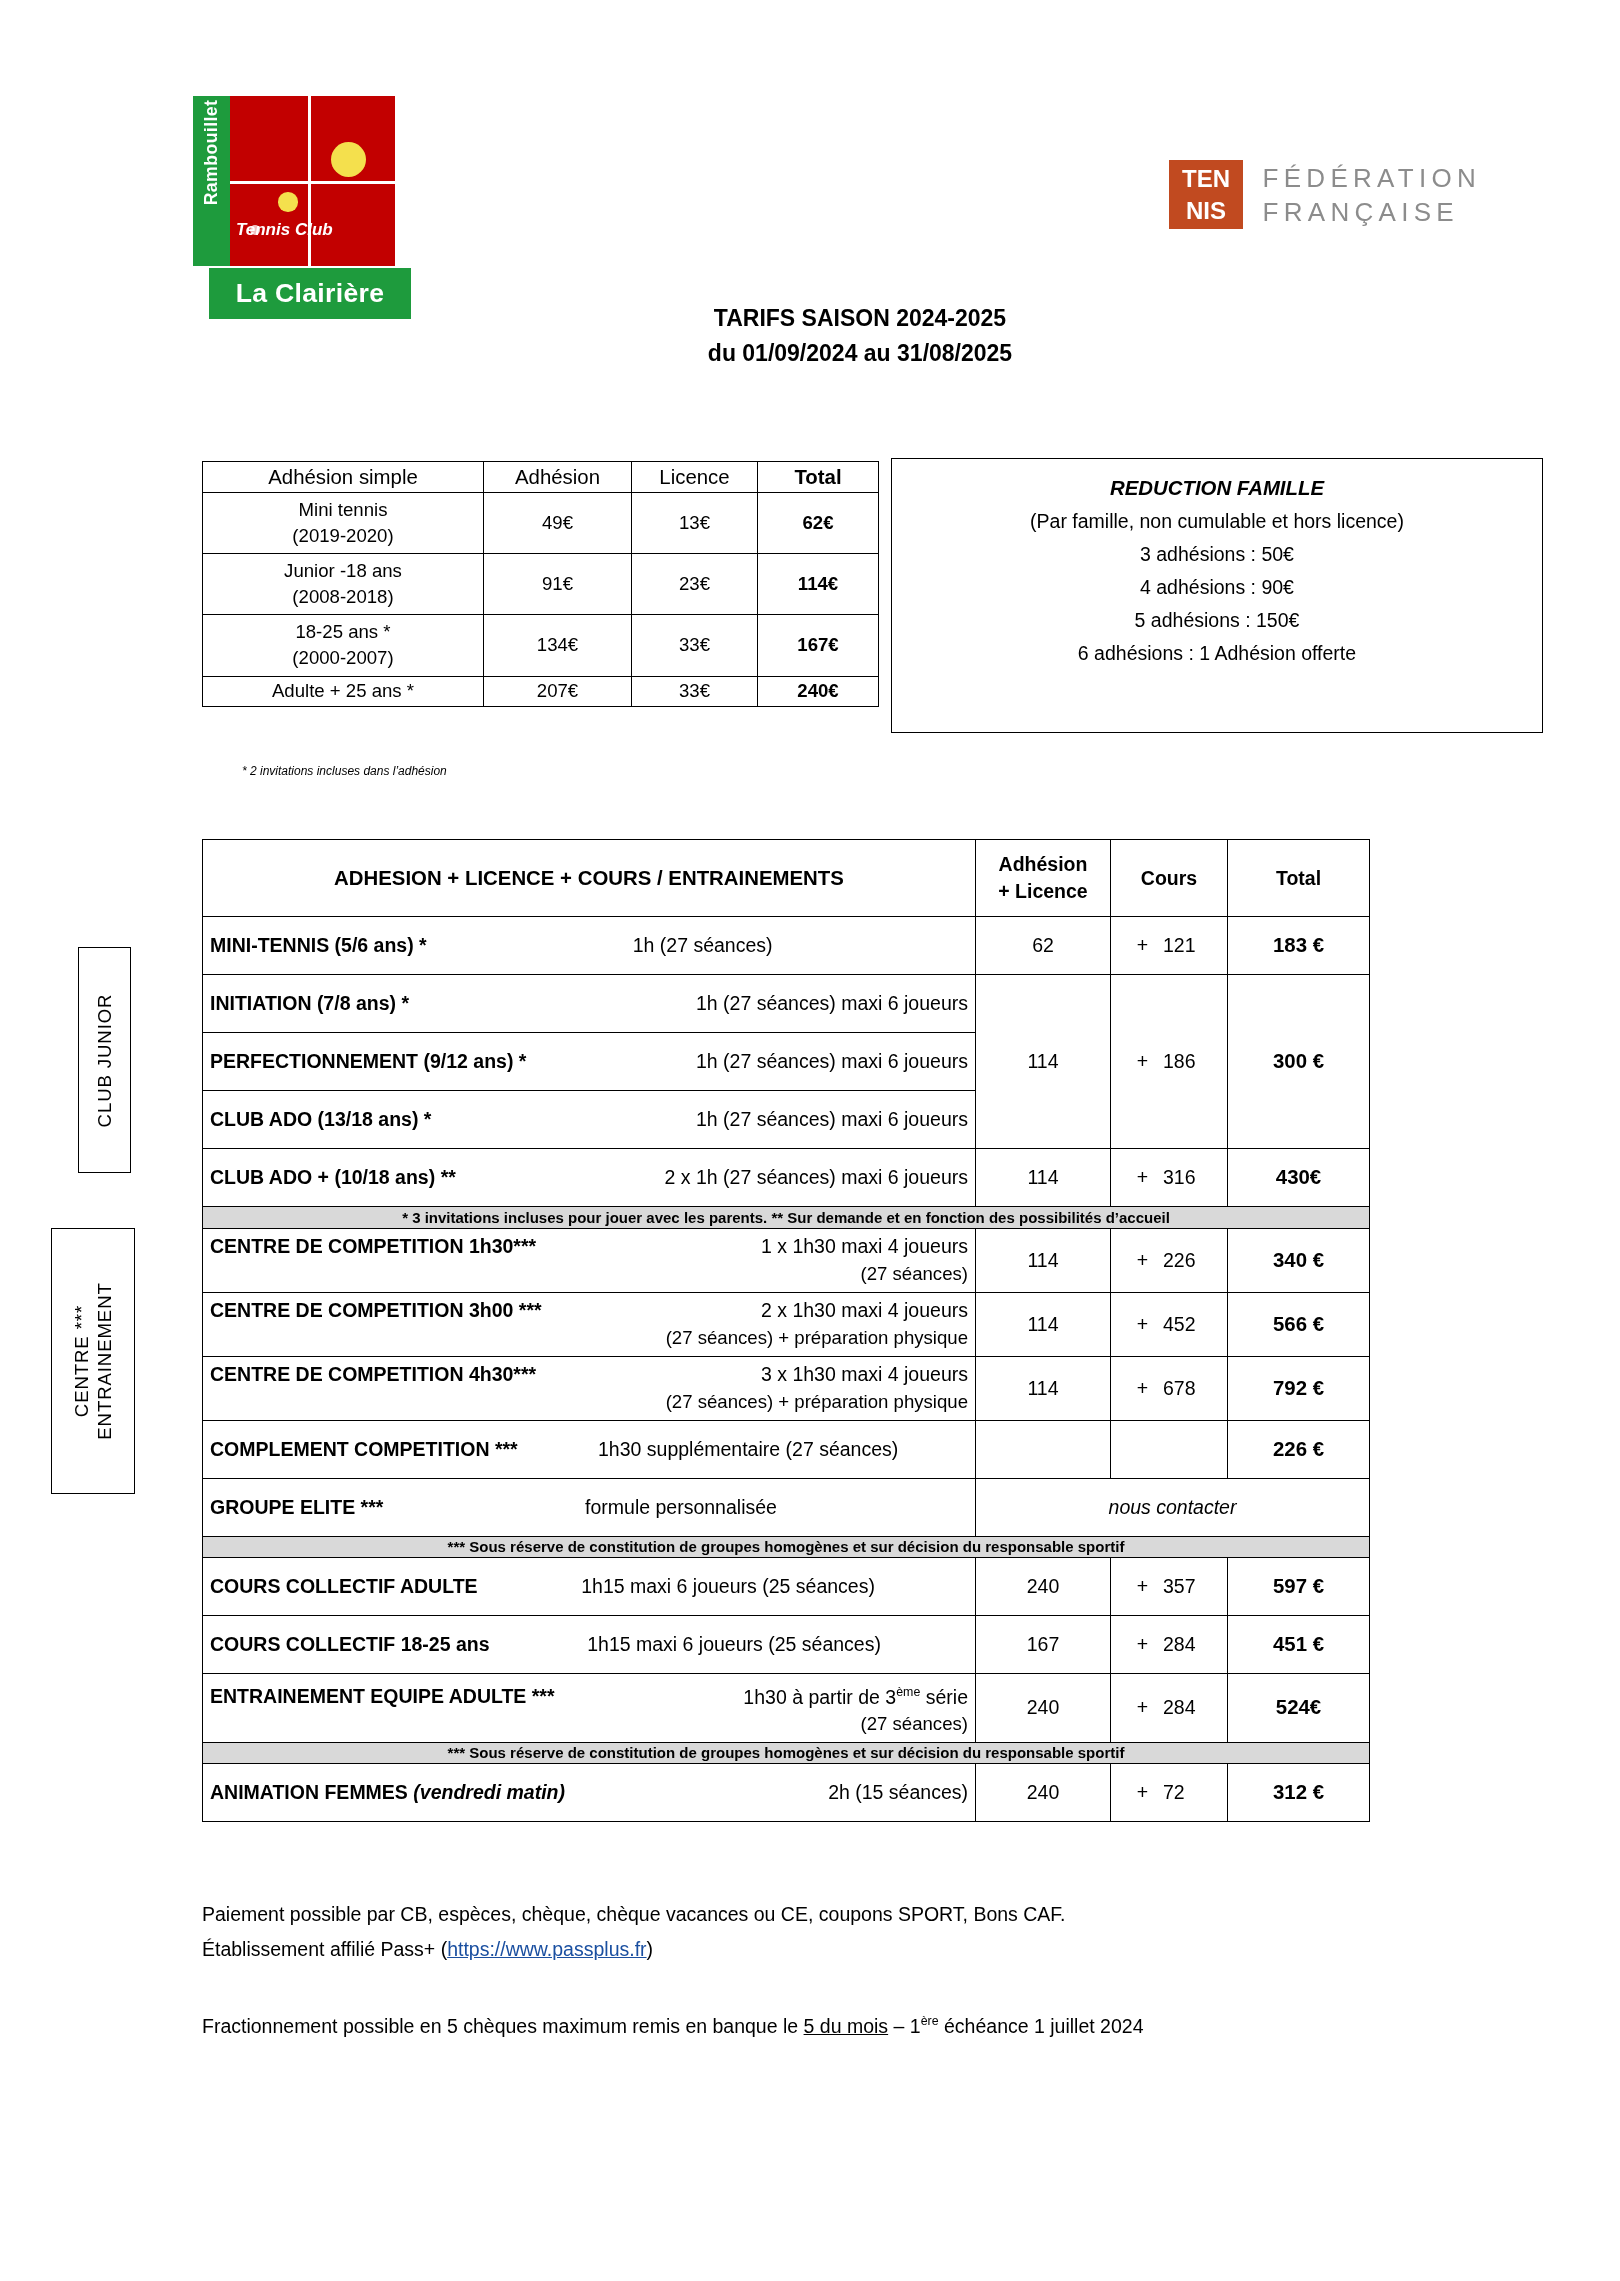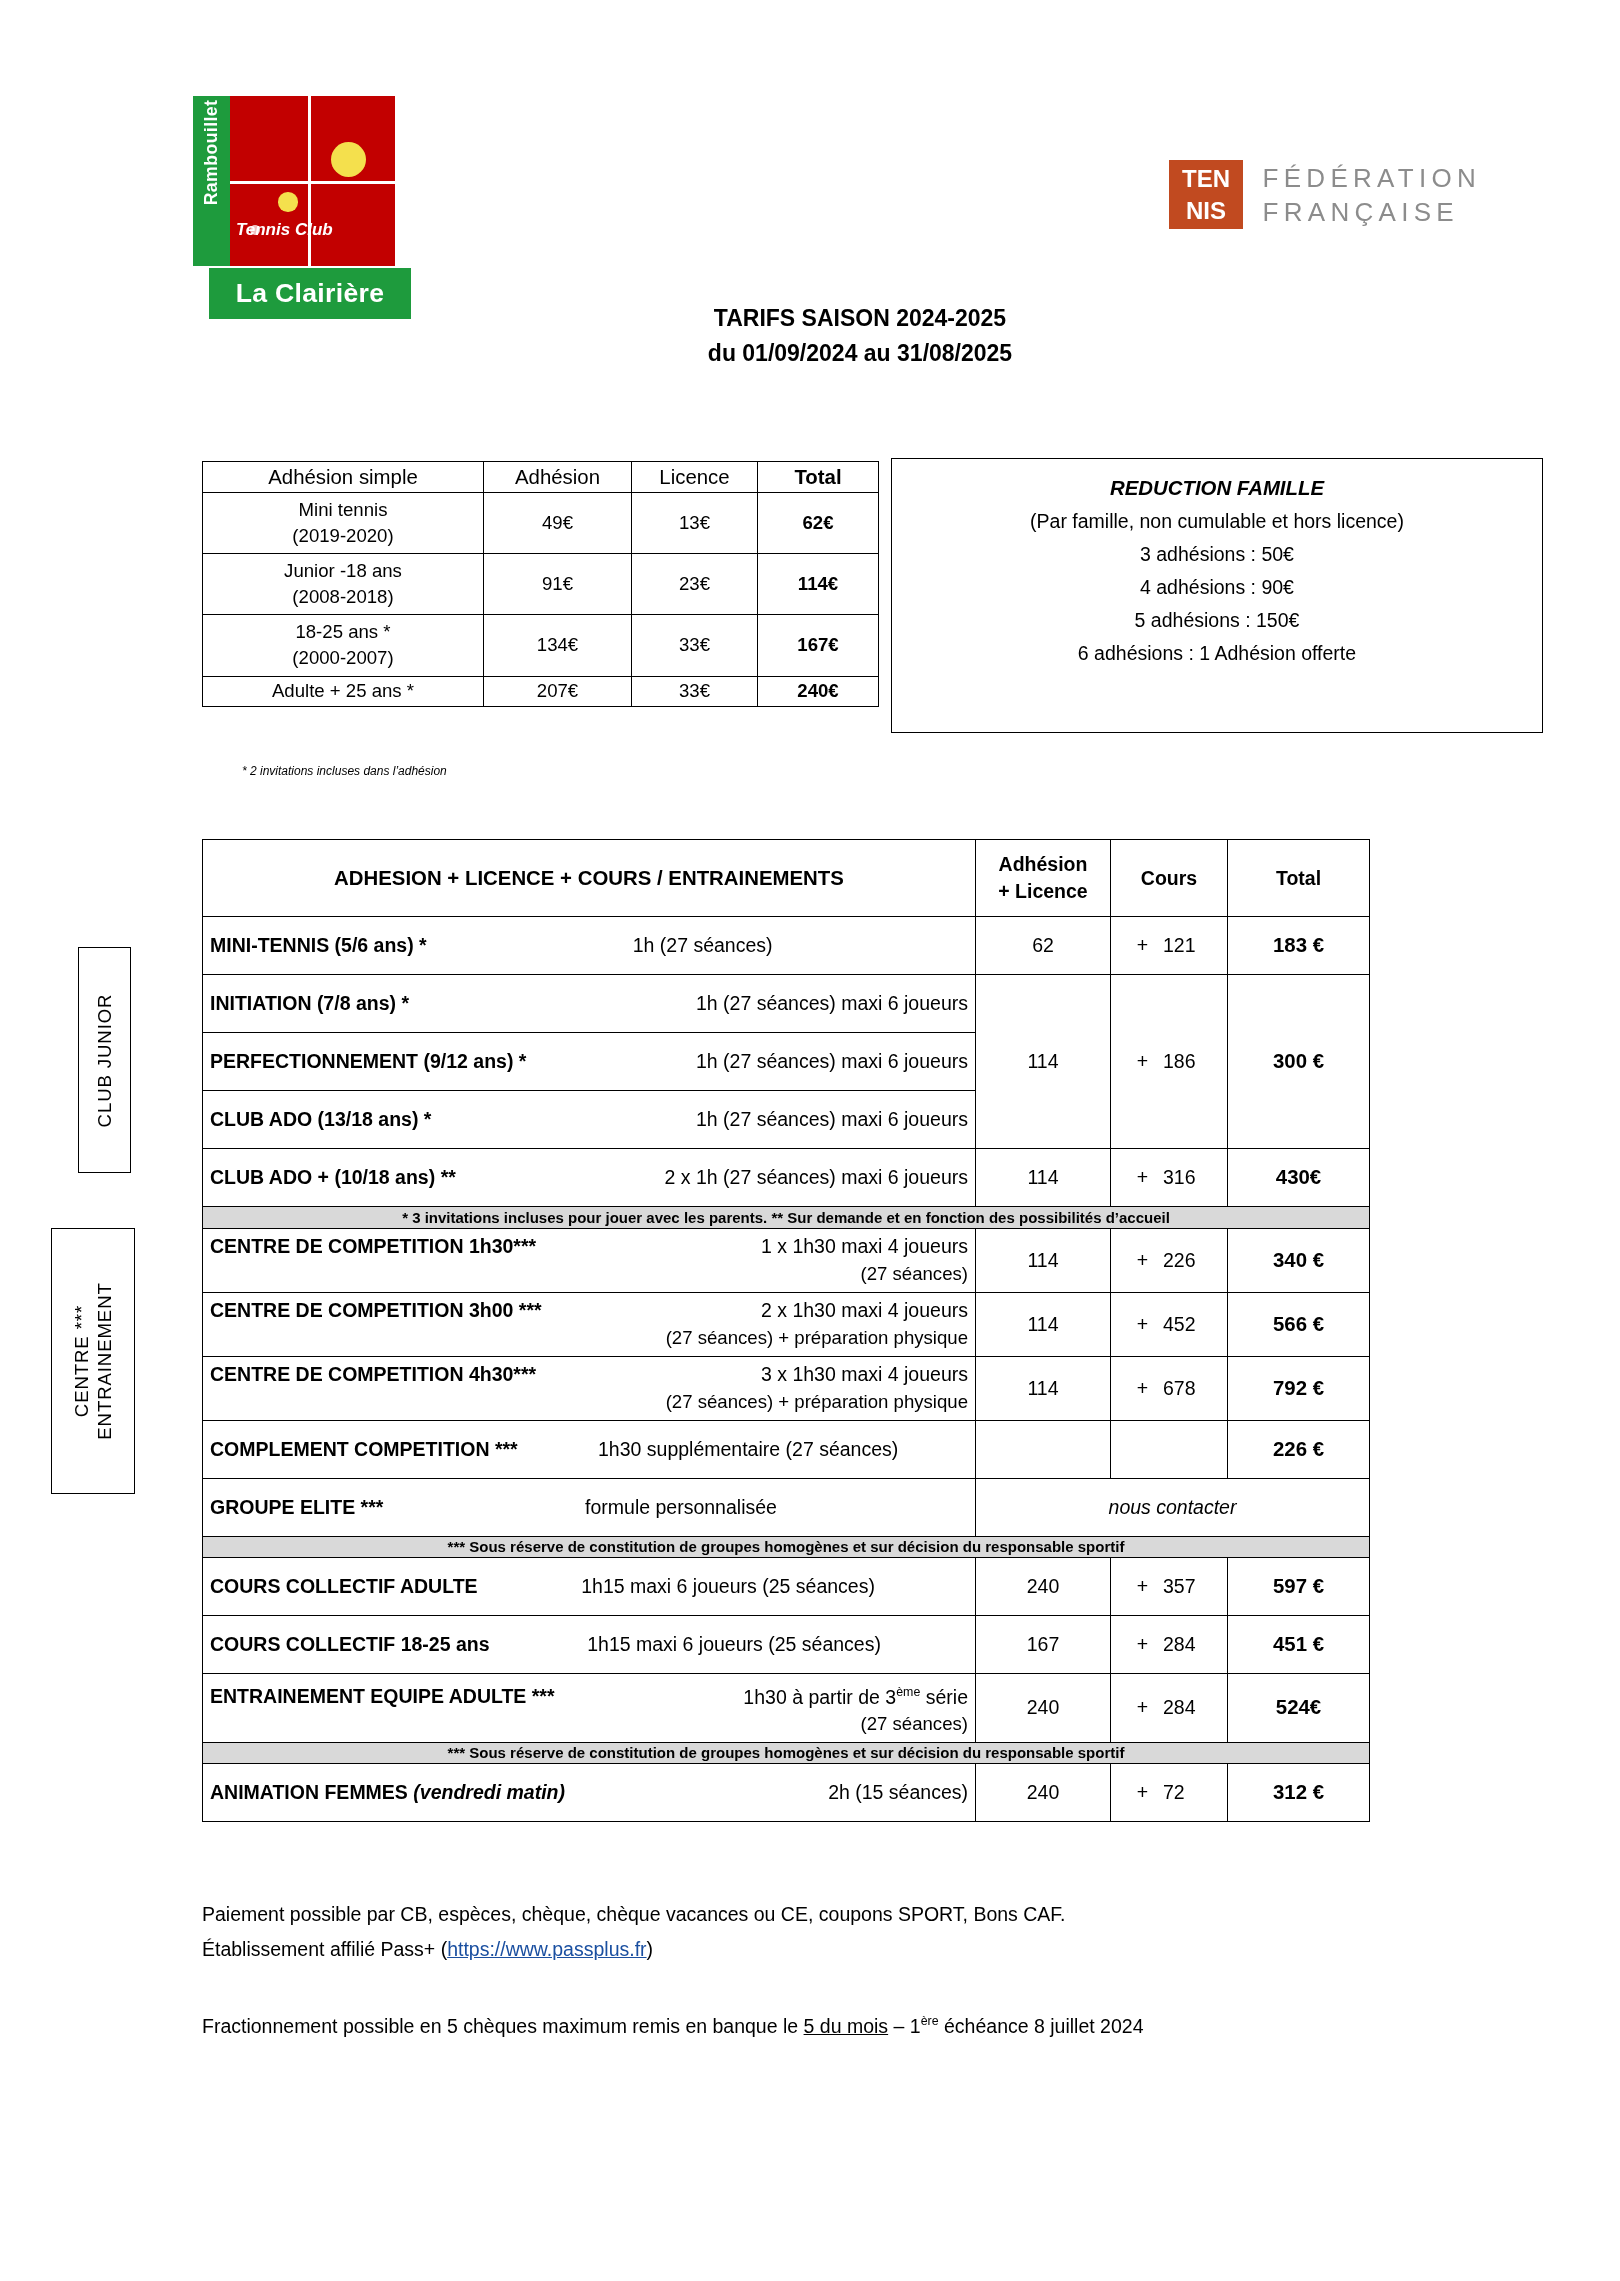--- a/index.html
+++ b/index.html
@@ -653,17 +653,17 @@
       </td>
       <td class="total">312 €</td>
     </tr>
   </tbody>
     </table>
 
 
   <div class="footer">
     <div>Paiement possible par CB, espèces, chèque, chèque vacances ou CE, coupons SPORT, Bons CAF.</div>
     <div><span>Établissement affilié Pass+ (</span><a class="link" href="#">https://www.passplus.fr</a><span>)</span></div>
-    <div class="para2"><span>Fractionnement possible en 5 chèques maximum remis en banque le </span><span class="u">5 du mois</span><span> – 1</span><span class="sup">ère</span><span> échéance 8 juillet 2024</span></div>
+    <div class="para2"><span>Fractionnement possible en 5 chèques maximum remis en banque le </span><span class="u">5 du mois</span><span> – 1</span><span class="sup">ère</span><span> échéance 1 juillet 2024</span></div>
   </div>
 
 </div>
 
 
 </body></html>

